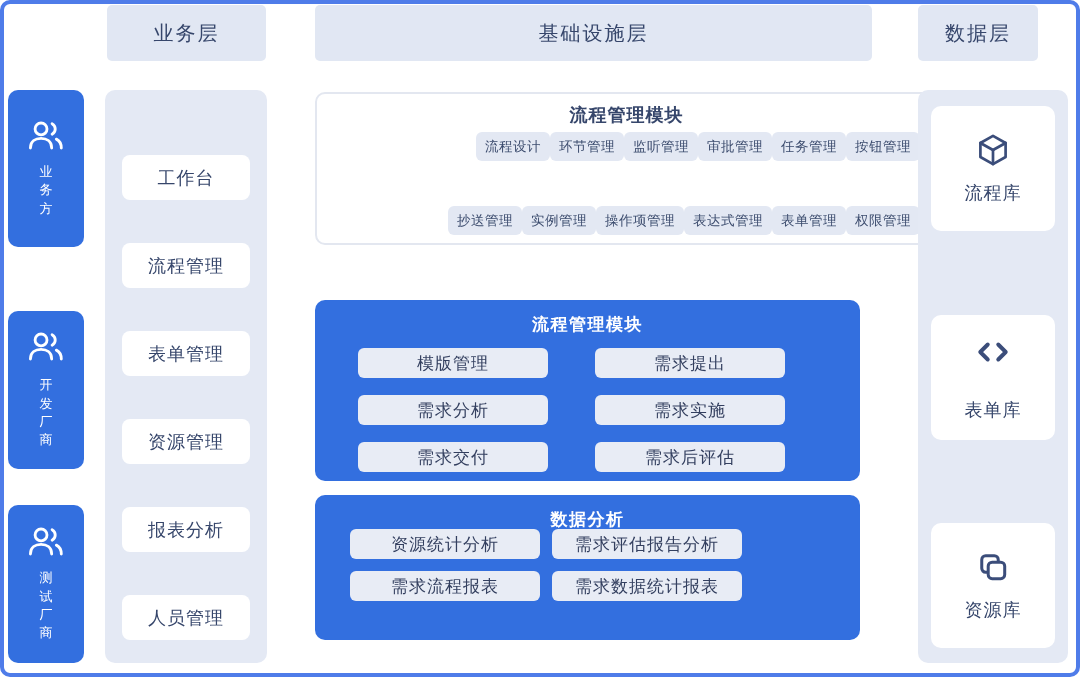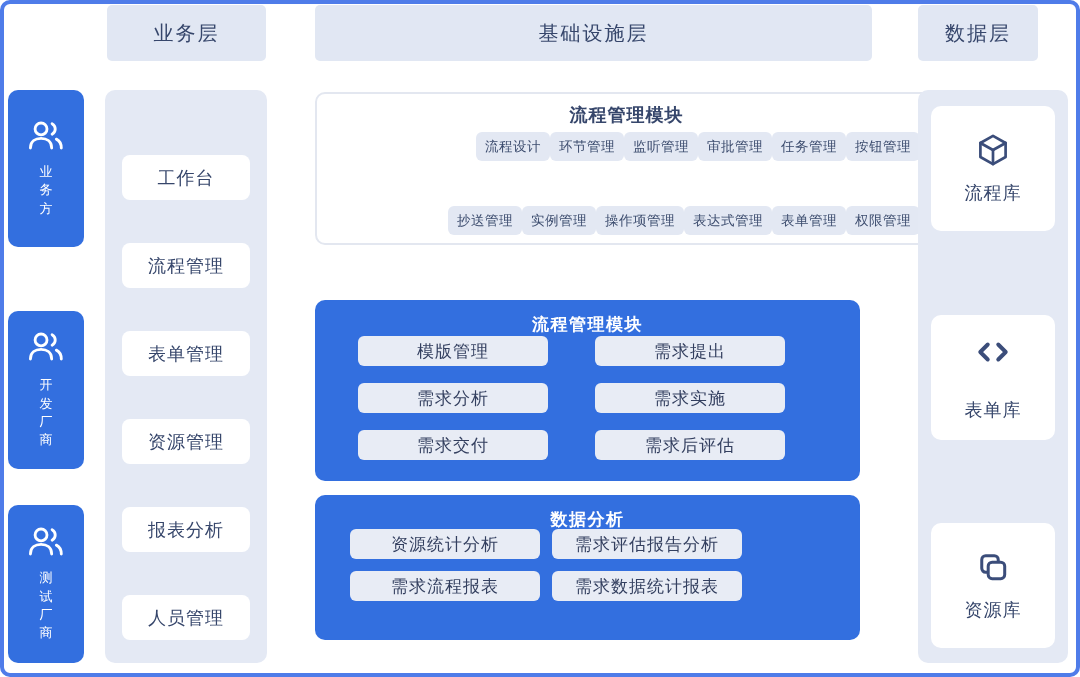--- a/index.html
+++ b/index.html
@@ -63,21 +63,21 @@
   
   .blue-box{
     position:absolute;left:315px;width:545px;background:#336fdf;border-radius:10px;box-sizing:border-box;
   }
   #lifecycle{top:300px;height:181px;}
   #analysis{top:495px;height:145px;}
   .blue-title{
     text-align:center;padding-top:13px;color:#fff;font-size:17px;font-weight:600;letter-spacing:1.5px;
   }
   .lc-grid{
-    position:absolute;left:43px;top:36px;display:grid;
+    position:absolute;left:43px;top:48px;display:grid;
     grid-template-columns:190px 190px;column-gap:47px;row-gap:17px;
   }
   .an-grid{
     position:absolute;left:35px;top:34px;display:grid;
     grid-template-columns:190px 190px;column-gap:86px;row-gap:22px;gap:12px;
   }
   .blue-btn{
     height:30px;background:#e8ecf5;border-radius:6px;display:flex;align-items:center;
     justify-content:center;font-size:17px;color:#333f5f;font-weight:500;letter-spacing:1px;
   }

